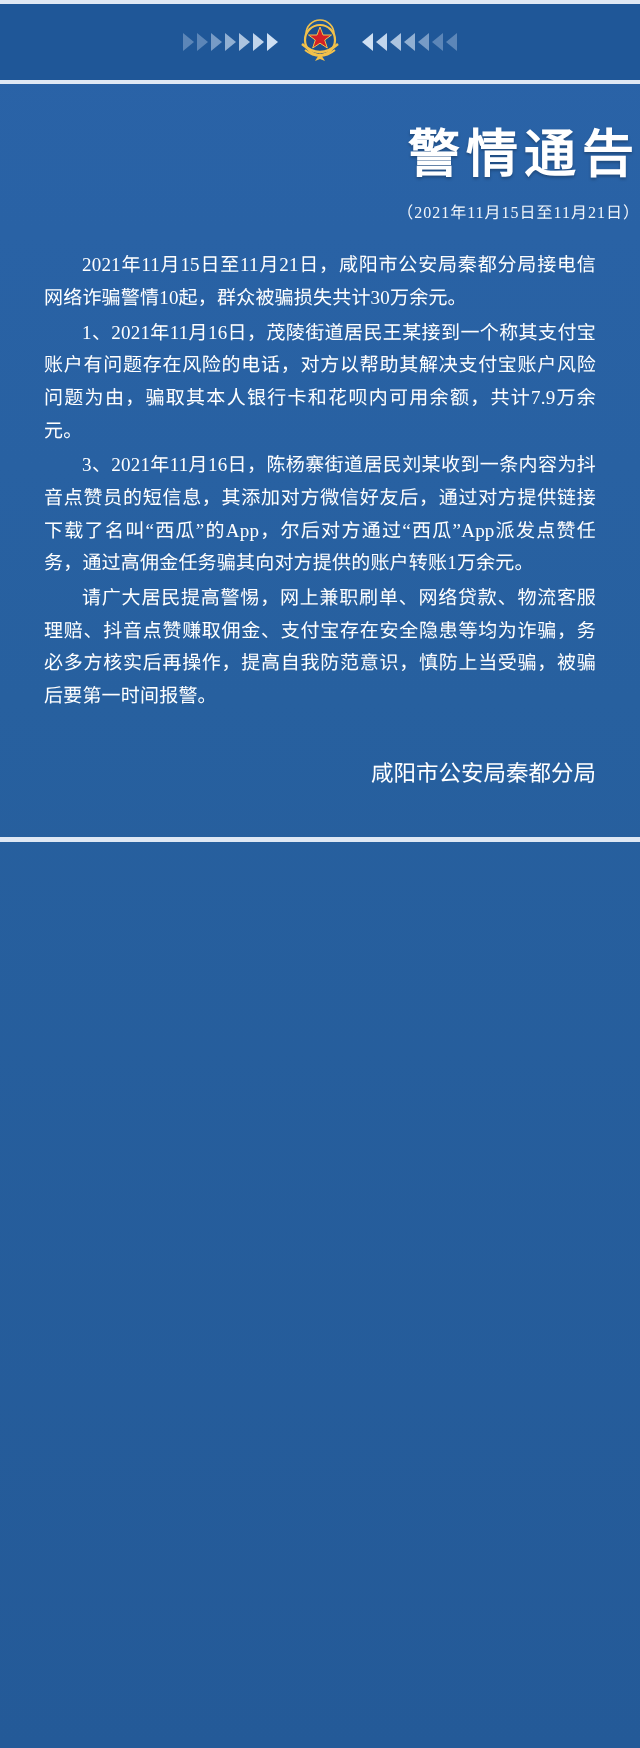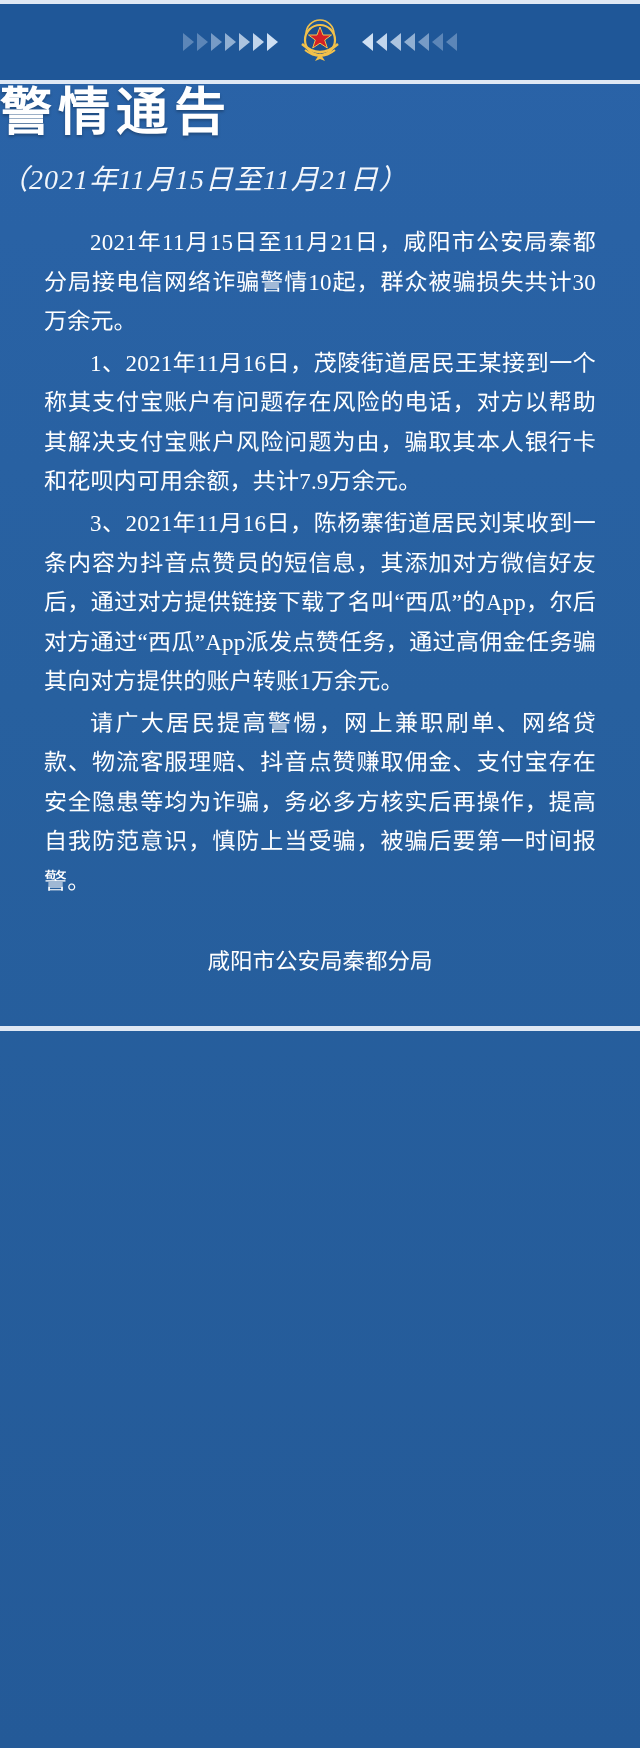--- a/index.html
+++ b/index.html
@@ -61,64 +61,64 @@
   .emblem {
     width: 56px;
     height: 56px;
     position: relative;
     flex: 0 0 auto;
   }
   .emblem svg { display:block; }
 
   
   .title-wrap {
-    text-align: left;
+    text-align: right;
+    margin-top: 42px;
   }
   .main-title {
     font-size: 52px;
     font-weight: bold;
     letter-spacing: 6px;
     line-height: 1.1;
     color: #ffffff;
     margin: 0;
     text-shadow: 0 2px 3px rgba(0,0,0,.25);
   }
   .date-range {
     margin-top: 16px;
-    font-size: 28px;
+    font-size: 16px;
     color: #f2f6fb;
     letter-spacing: 1px;
-    font-style: italic;
   }
 
   
   .content {
     padding: 26px 44px 0 44px;
-    font-size: 23px;
+    font-size: 19px;
     line-height: 1.72;
     letter-spacing: 0.2px;
     color: #ffffff;
     text-align: justify;
   }
   .content p {
     margin: 0 0 2px 0;
     text-indent: 2em;
   }
   .tip-head {
     margin-top: 26px;
     text-indent: 0;
   }
   .sign {
     margin-top: 42px;
     padding: 0 44px 0 44px;
     text-align: right;
     font-size: 22.5px;
     line-height: 1.7;
   }
-  .sign div { margin: 0; text-align: center; }
+  .sign div { margin: 0; }
 
   .footer-rule {
     margin-top: 44px;
     height: 5px;
     background: #dfe8f4;
     width: 100%;
   }
   .footer-pad { height: 24px; }
 </style>
 </head>

